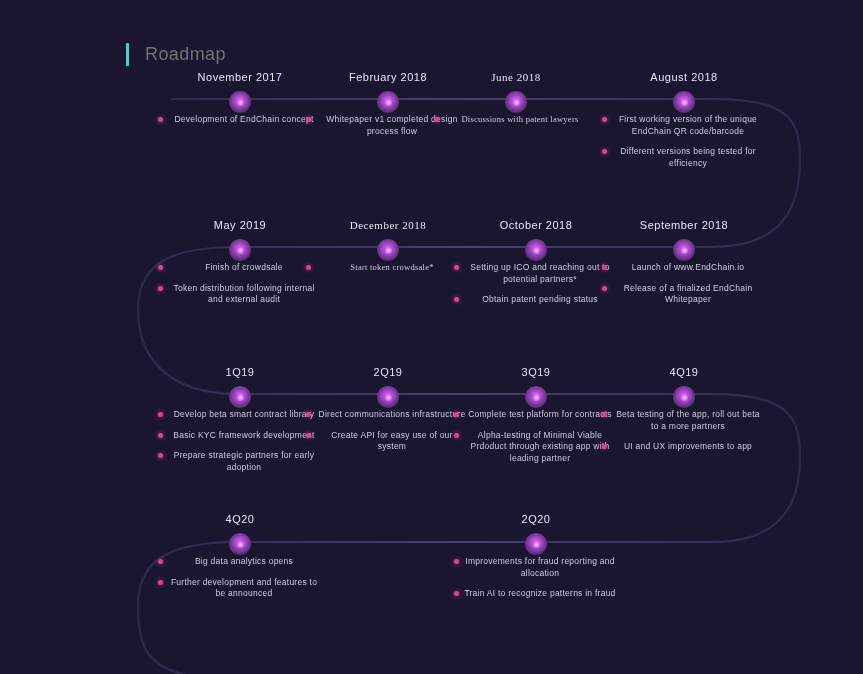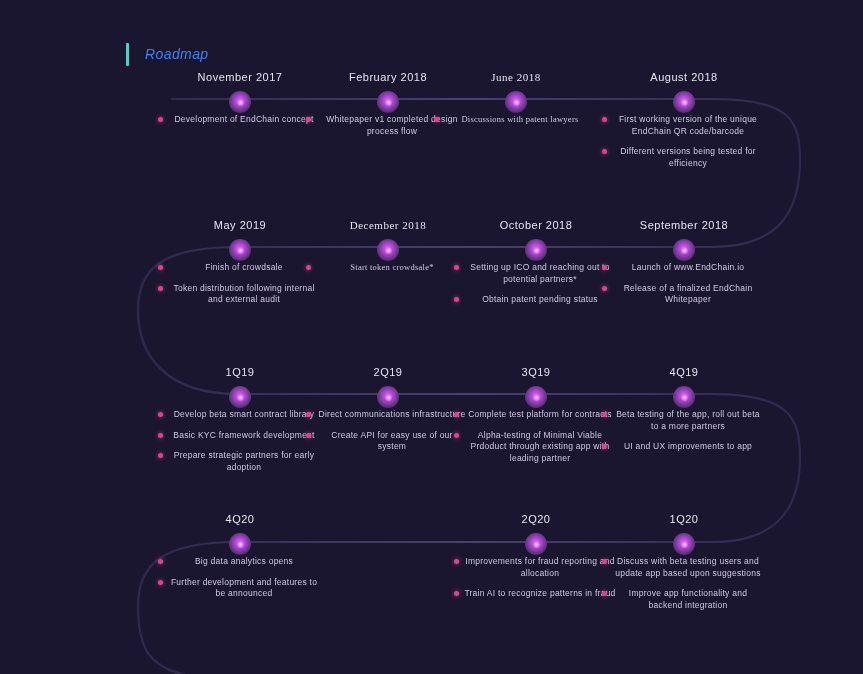--- a/index.html
+++ b/index.html
@@ -29,26 +29,25 @@
     gap: 16px;
     height: 26px;
   }
   #accent-bar {
     width: 3px;
     height: 23px;
     background: #5ec8c8;
     border-radius: 1px;
   }
   #page-title {
-    color: #3b82f6;
-    font-size: 14px;
+    color: #737373;
+    font-size: 18px;
     font-weight: 400;
     letter-spacing: .4px;
     white-space: nowrap;
-    font-style: italic;
   }
 
   
   #snake {
     position: absolute;
     left: 0;
     top: 0;
     width: 863px;
     height: 674px;
     pointer-events: none;
@@ -353,29 +352,15 @@
         <li class="item">
           <span class="bullet"></span>
           <span>Improvements for fraud reporting and allocation</span>
         </li>
         <li class="item">
           <span class="bullet"></span>
           <span>Train AI to recognize patterns in fraud</span>
         </li>
       </ul>
     </div>
-    <div class="col" style="left:600px;">
-      <div class="col-date">1Q20</div>
-      <div class="node"></div>
-      <ul class="items">
-        <li class="item">
-          <span class="bullet"></span>
-          <span>Discuss with beta testing users and update app based upon suggestions</span>
-        </li>
-        <li class="item">
-          <span class="bullet"></span>
-          <span>Improve app functionality and backend integration</span>
-        </li>
-      </ul>
-    </div>
   </div>
 
 </div>
 
 </body></html>

